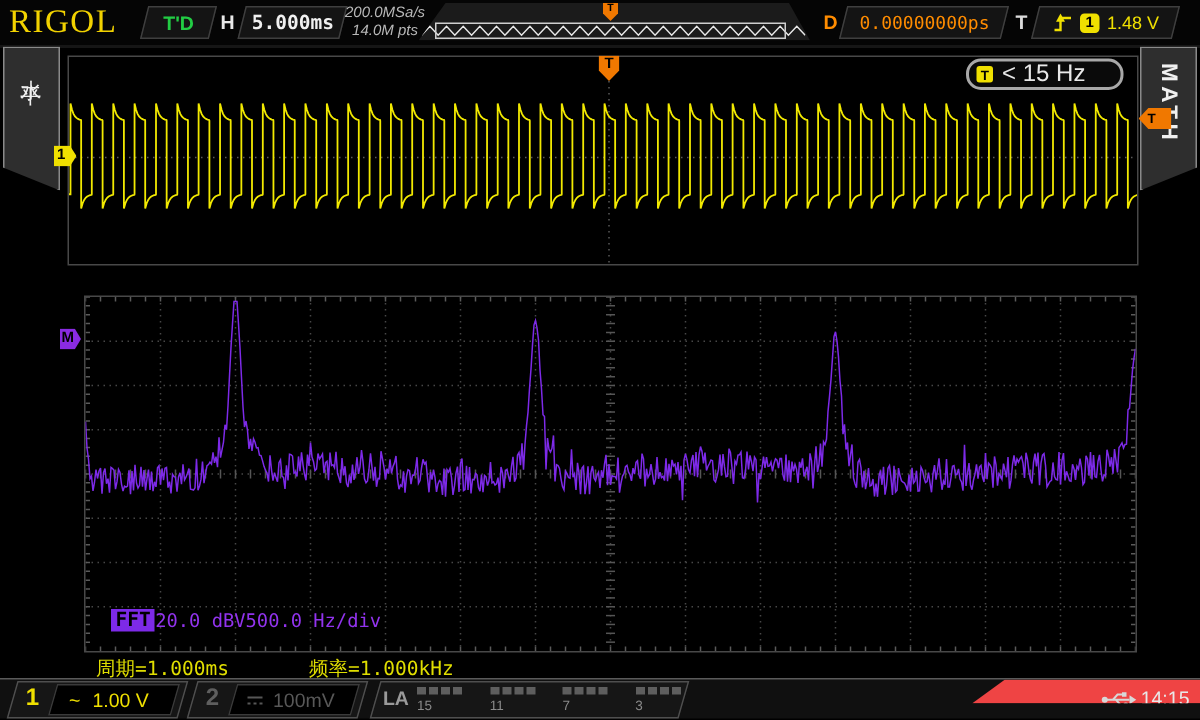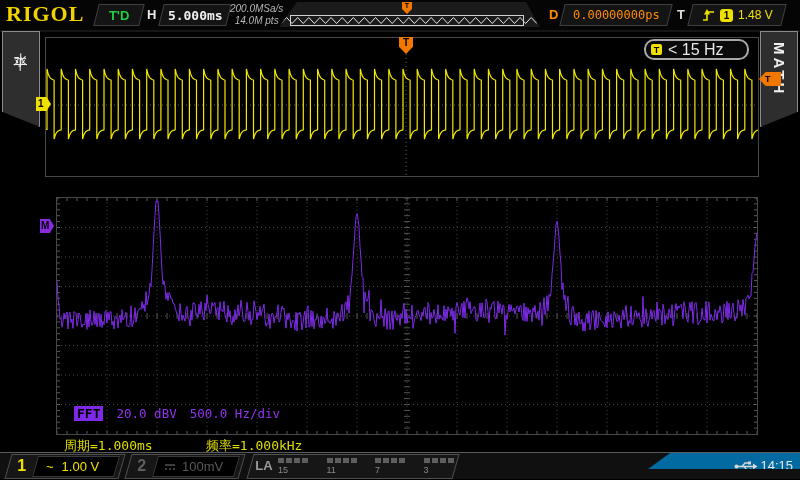--- a/index.html
+++ b/index.html
@@ -4,21 +4,21 @@
 <style>
   html,body{margin:0;padding:0;background:#000;}
   .scope{position:relative;width:800px;height:480px;background:#000;overflow:hidden;
          font-family:"Liberation Sans",sans-serif;}
   .mono{font-family:"DejaVu Sans Mono",monospace;}
 
   
   .topbar{position:absolute;left:0;top:0;width:800px;height:30px;background:#050505;
           border-bottom:2px solid #161616;}
   .logo{position:absolute;left:6px;top:1px;font-family:"Liberation Serif",serif;
-        font-weight:bold;font-size:22px;color:#f2d200;letter-spacing:1px;}
+        font-weight:normal;font-size:22px;color:#f2d200;letter-spacing:1px;}
   .tpanel{position:absolute;height:20px;top:4px;background:#141414;border:1px solid #3f3f3f;
           transform:skewX(-14deg);display:flex;align-items:center;justify-content:center;}
   .tpanel>span{transform:skewX(14deg);white-space:nowrap;}
   .td-badge{left:96px;width:44px;}
   .td-badge>span{color:#22cc44;font-weight:bold;font-size:13px;}
   .h-label{position:absolute;left:147px;top:7px;color:#e8e8e8;font-weight:bold;font-size:13px;}
   .tb-panel{left:161px;width:66px;}
   .tb-panel>span{color:#f0f0f0;font-weight:bold;font-size:13px;}
   .srate{position:absolute;left:230px;top:3px;color:#b8b8b8;font-size:10px;line-height:12px;
          text-align:center;font-style:italic;}
@@ -63,21 +63,21 @@
               clip-path:polygon(0 0,70% 0,100% 50%,70% 100%,0 100%);color:#000;font-weight:bold;
               font-size:10px;line-height:14px;text-align:left;padding-left:2px;z-index:4;}
   .m-marker{position:absolute;left:40px;top:219px;width:13px;height:14px;background:#8a2be2;
             clip-path:polygon(0 0,70% 0,100% 50%,70% 100%,0 100%);color:#000;font-weight:bold;
             font-size:10px;line-height:14px;padding-left:1px;z-index:4;}
   .trig-lvl-marker{position:absolute;left:759px;top:72px;width:16px;height:14px;background:#f07800;
             clip-path:polygon(30% 0,100% 0,100% 100%,30% 100%,0 50%);color:#000;font-weight:bold;
             font-size:9px;line-height:14px;padding-left:6px;z-index:4;}
 
   
-  .fft-info{position:absolute;left:74px;top:406px;display:flex;align-items:center;gap:13px;z-index:5;}
+  .fft-info{position:absolute;left:74px;top:406px;display:flex;align-items:center;z-index:5;}
   .fft-badge{background:#7d2ae8;color:#000;font-weight:bold;font-size:13px;padding:0 3px;
              font-family:"DejaVu Sans Mono",monospace;}
   .fft-item{color:#9233ee;font-size:12.5px;font-family:"DejaVu Sans Mono",monospace;white-space:nowrap;}
 
   
   .meas{position:absolute;top:437px;color:#e0de00;font-size:13px;
         font-family:"DejaVu Sans Mono",monospace;z-index:5;}
   .meas-period{left:64px;}
   .meas-freq{left:206px;}
 
@@ -98,21 +98,21 @@
   .ch2-block .chnum{left:8px;color:#5e5e5e;}
   .ch2-block .bb-inner{left:26px;width:80px;}
   .ch2-inner-content{transform:skewX(16deg);display:flex;align-items:center;gap:6px;
                      color:#585858;font-size:13px;padding-left:8px;}
   .la-block{left:250px;width:204px;}
   .la-label{position:absolute;left:4px;top:3px;color:#9a9a9a;font-weight:bold;font-size:13px;
             transform:skewX(16deg);}
   .la-squares{position:absolute;left:0;top:0;width:204px;height:23px;transform:skewX(16deg);}
   .la-sq{position:absolute;top:3px;width:6px;height:5px;background:#5e5e5e;}
   .la-num{position:absolute;top:10px;color:#8a8a8a;font-size:9px;}
-  .right-section{position:absolute;left:648px;top:0;width:152px;height:16px;background:#0369a1;
+  .right-section{position:absolute;left:648px;top:0;width:152px;height:16px;background:#ef4444;
                  clip-path:polygon(22px 0,100% 0,100% 100%,0 100%);}
   .usb-icon{position:absolute;left:86px;top:7px;}
   .clock{position:absolute;right:7px;top:5px;color:#e8e8e8;font-size:13px;}
 </style>
 </head>
 <body>
 
 <div class="scope">
 
   <div class="topbar">

